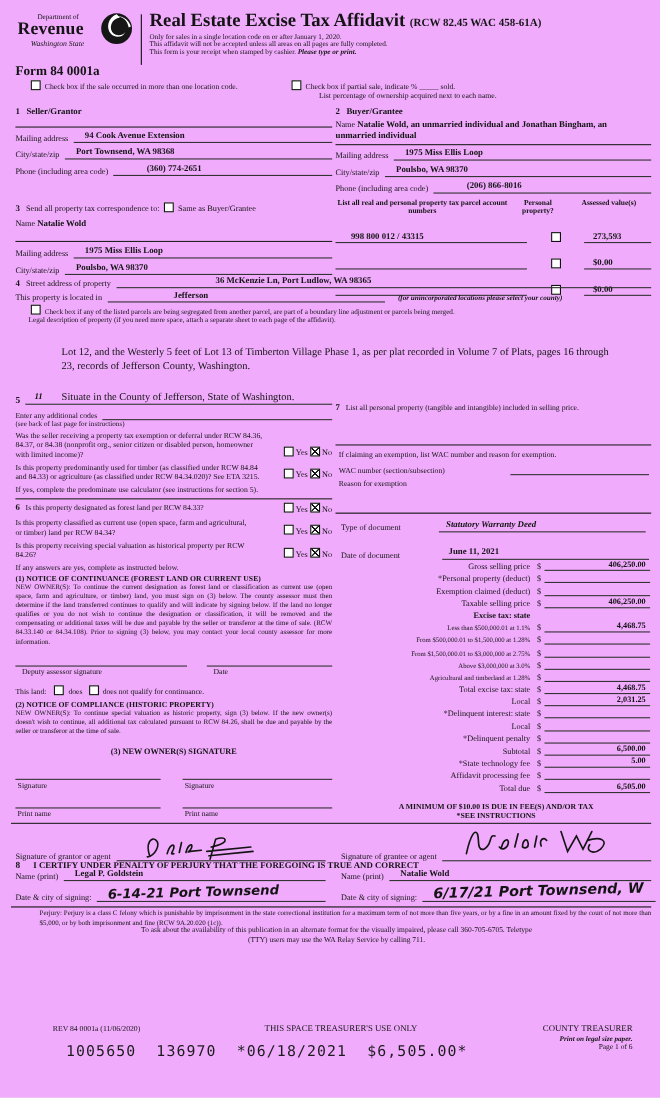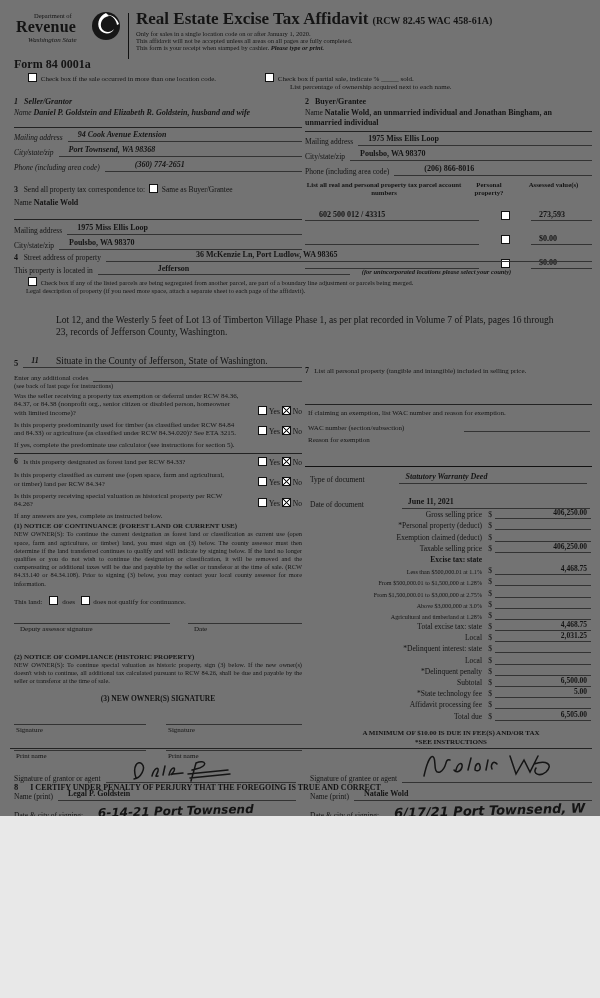--- a/index.html
+++ b/index.html
@@ -1,16 +1,16 @@
 <!DOCTYPE html>
 <html><head>
 <meta charset="utf-8">
 <style>
   html,body{margin:0;padding:0;background:#e8e8e8;}
-  .page{position:relative;width:600px;height:816px;background:#737373;margin:0 auto;
+  .page{position:relative;width:600px;height:998px;background:#f0abfc;margin:0 auto;
         font-family:"Liberation Serif",serif;color:#141414;overflow:hidden;}
   .abs{position:absolute;}
   .b{font-weight:bold;}
   .i{font-style:italic;}
   .xs{font-size:6.5px;}
   .center{text-align:center;}
   .right{text-align:right;}
   .hline{border-top:1px solid #222;height:0;}
   .thick{border-top:1.6px solid #111;}
   .vline{border-left:1.2px solid #111;width:0;}
@@ -76,23 +76,22 @@
   <div class="abs" style="left:26px;top:73px;font-size:7px;">
     <span class="cb"></span>
     <span>Check box if the sale occurred in more than one location code.</span>
   </div>
   <div class="abs" style="left:263px;top:73px;font-size:7px;">
     <span class="cb"></span>
     <span>Check box if partial sale, indicate % _____ sold.</span>
     <div style="padding-left:27px;">List percentage of ownership acquired next to each name.</div>
   </div>
 
-  <div class="abs" style="left:14px;top:97px;width:288px;font-style:italic;">
+  <div class="abs" style="left:14px;top:97px;width:288px;">
     <div style="font-size:8px;"><span class="b">1</span>&nbsp;&nbsp;&nbsp;<span class="b">Seller/Grantor</span></div>
-    <div style="font-size:7.5px;margin-top:2px;line-height:1.2;"><span>Name</span> <span class="b" style="font-size:8px;">Daniel P. Goldstein and Elizabeth R. Goldstein, husband and wife</span></div>
     <div class="hline" style="margin-top:9px;"></div>
     <div class="lblrow" style="margin-top:3px;">
       <span class="lab">Mailing address</span>
       <div class="fill">94 Cook Avenue Extension</div>
     </div>
     <div class="lblrow" style="margin-top:4px;">
       <span class="lab">City/state/zip</span>
       <div class="fill">Port Townsend, WA 98368</div>
     </div>
     <div class="lblrow" style="margin-top:4px;">
@@ -117,21 +116,21 @@
       <span class="lab">Phone (including area code)</span>
       <div class="fill" style="padding-left:30px;">(206) 866-8016</div>
     </div>
 
     <div class="phead" style="margin-top:5px;">
       <div style="width:158px;">List all real and personal property tax parcel account numbers</div>
       <div style="width:52px;">Personal property?</div>
       <div style="flex:1;">Assessed value(s)</div>
     </div>
     <div class="prow">
-      <div class="c1">602 500 012 / 43315</div>
+      <div class="c1">998 800 012 / 43315</div>
       <div class="c2"><span class="cb"></span></div>
       <div class="c3">273,593</div>
     </div>
     <div class="prow">
       <div class="c1"></div>
       <div class="c2"><span class="cb"></span></div>
       <div class="c3">$0.00</div>
     </div>
     <div class="prow">
       <div class="c1"></div>
@@ -208,35 +207,35 @@
     </div>
     <div class="qrow" style="margin-top:2px;">
       <div class="qtext" style="width:215px;flex:none;">Is this property receiving special valuation as historical property per RCW 84.26?</div>
       <span class="yn"><span class="cb"></span><span>Yes</span><span class="cb x"></span><span>No</span></span>
     </div>
 
     <div style="font-size:7px;margin-top:1px;">If any answers are yes, complete as instructed below.</div>
     <div class="b" style="font-size:7px;margin-top:2px;">(1) NOTICE OF CONTINUANCE (FOREST LAND OR CURRENT USE)</div>
     <div class="just" style="font-size:6.4px;line-height:1.28;">NEW OWNER(S): To continue the current designation as forest land or classification as current use (open space, farm and agriculture, or timber) land, you must sign on (3) below. The county assessor must then determine if the land transferred continues to qualify and will indicate by signing below. If the land no longer qualifies or you do not wish to continue the designation or classification, it will be removed and the compensating or additional taxes will be due and payable by the seller or transferor at the time of sale. (RCW 84.33.140 or 84.34.108). Prior to signing (3) below, you may contact your local county assessor for more information.</div>
 
+    <div style="display:flex;margin-top:17px;">
+      <div style="width:150px;border-top:1px solid #333;font-size:7px;padding:1px 0 0 6px;">Deputy assessor signature</div>
+      <div style="width:18px;"></div>
+      <div style="flex:1;border-top:1px solid #333;font-size:7px;padding:1px 0 0 6px;">Date</div>
+    </div>
+
     <div style="font-size:7px;margin-top:8px;">
       <span>This land:</span>&nbsp;&nbsp;
       <span class="cb"></span>
       <span>does</span>&nbsp;
       <span class="cb"></span>
       <span>does not qualify for continuance.</span>
     </div>
 
-    <div style="display:flex;margin-top:17px;">
-      <div style="width:150px;border-top:1px solid #333;font-size:7px;padding:1px 0 0 6px;">Deputy assessor signature</div>
-      <div style="width:18px;"></div>
-      <div style="flex:1;border-top:1px solid #333;font-size:7px;padding:1px 0 0 6px;">Date</div>
-    </div>
-
-    <div class="b" style="font-size:7px;margin-top:20px;">(2) NOTICE OF COMPLIANCE (HISTORIC PROPERTY)</div>
+    <div class="b" style="font-size:7px;margin-top:4px;">(2) NOTICE OF COMPLIANCE (HISTORIC PROPERTY)</div>
     <div class="just" style="font-size:6.4px;line-height:1.28;">NEW OWNER(S): To continue special valuation as historic property, sign (3) below. If the new owner(s) doesn't wish to continue, all additional tax calculated pursuant to RCW 84.26, shall be due and payable by the seller or transferor at the time of sale.</div>
 
     <div class="b center" style="font-size:7.5px;margin-top:9px;">(3)  NEW OWNER(S) SIGNATURE</div>
 
     <div style="display:flex;margin-top:21px;">
       <div style="width:130px;border-top:1px solid #333;font-size:7px;padding:1px 0 0 2px;">Signature</div>
       <div style="width:20px;"></div>
       <div style="flex:1;border-top:1px solid #333;font-size:7px;padding:1px 0 0 2px;">Signature</div>
     </div>
     <div style="display:flex;margin-top:16px;">

